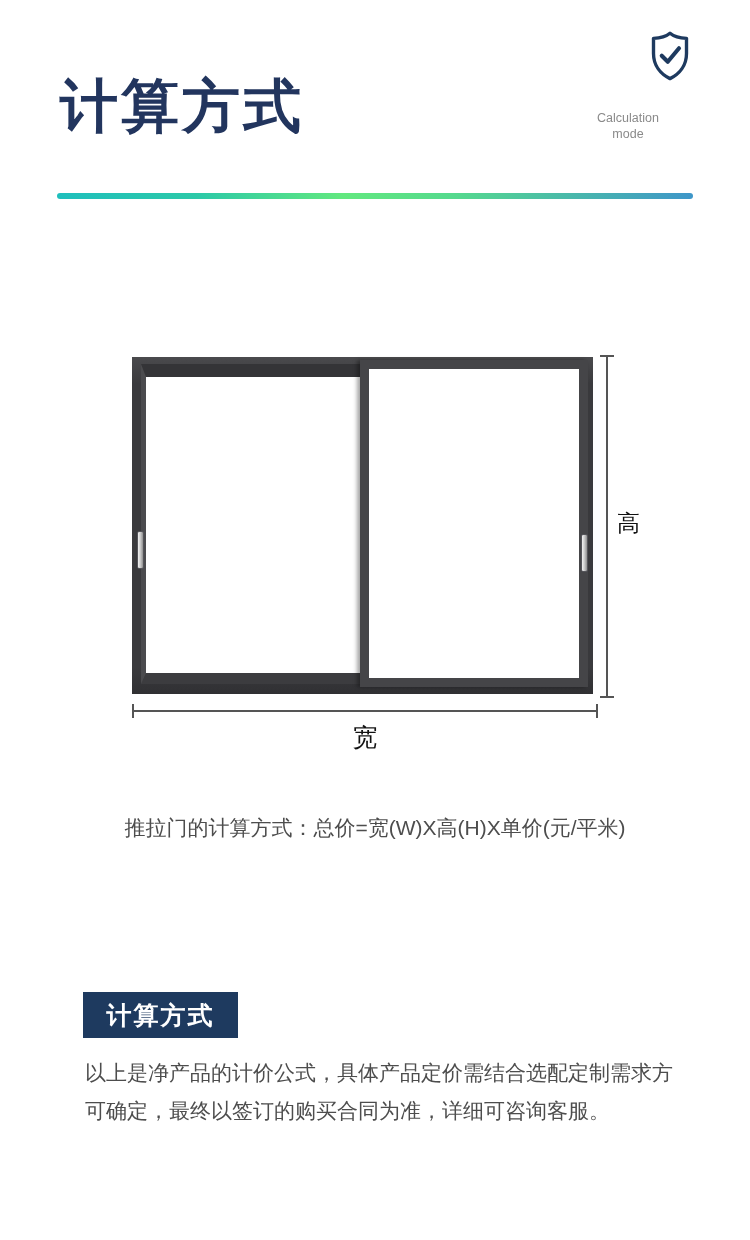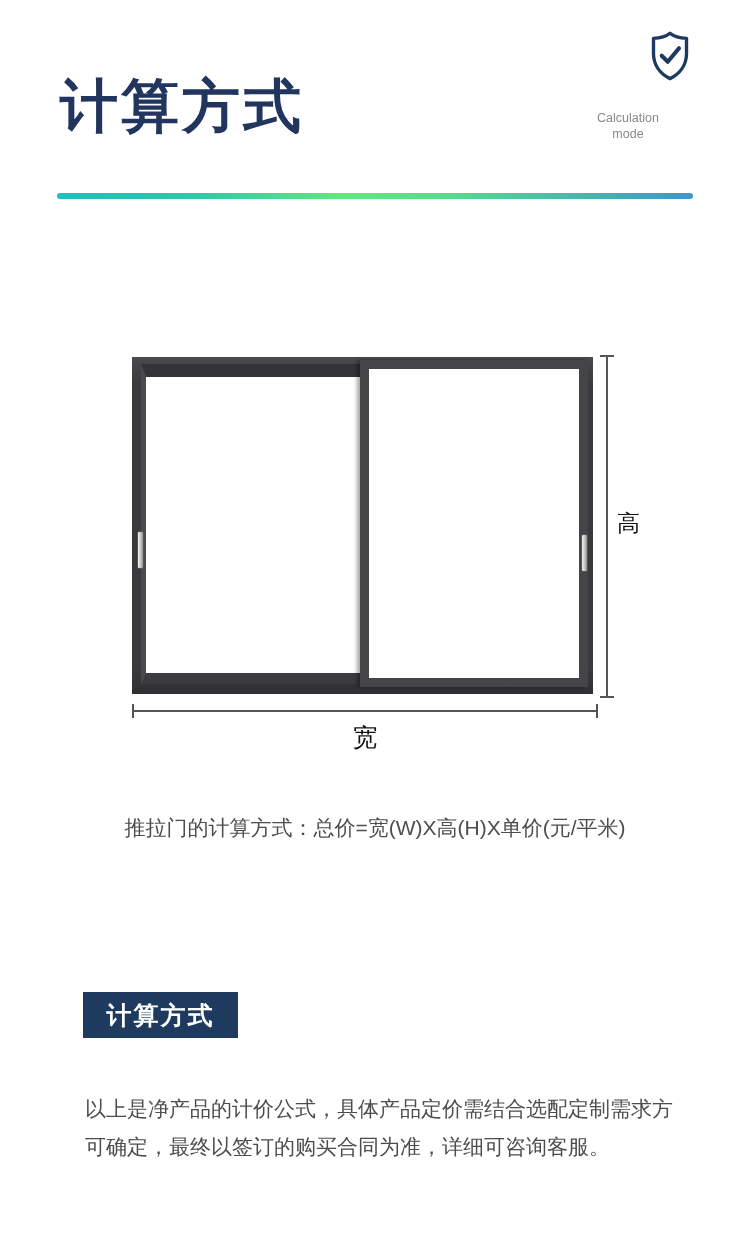--- a/index.html
+++ b/index.html
@@ -79,21 +79,21 @@
   }
 
   
   .tips-title {
     position:absolute; left:83px; top:992px; width:155px; height:46px;
     background:#1e3a5f; color:#ffffff; font-size:25px; font-weight:bold;
     letter-spacing:2px; display:flex; align-items:center; justify-content:center;
   }
   .tips-body {
     position:absolute; left:85px; top:1054px; width:588px;
-    font-size:21px; line-height:38px; color:#4d4d4d; text-align:left;margin-top:36px;
+    font-size:21px; line-height:38px; color:#4d4d4d; text-align:left;
   }
 </style>
 </head>
 <body>
 
 <div class="page">
 
   <div class="page-title">计算方式</div>
 
   <svg class="shield-icon" viewBox="0 0 64 70" fill="none">

